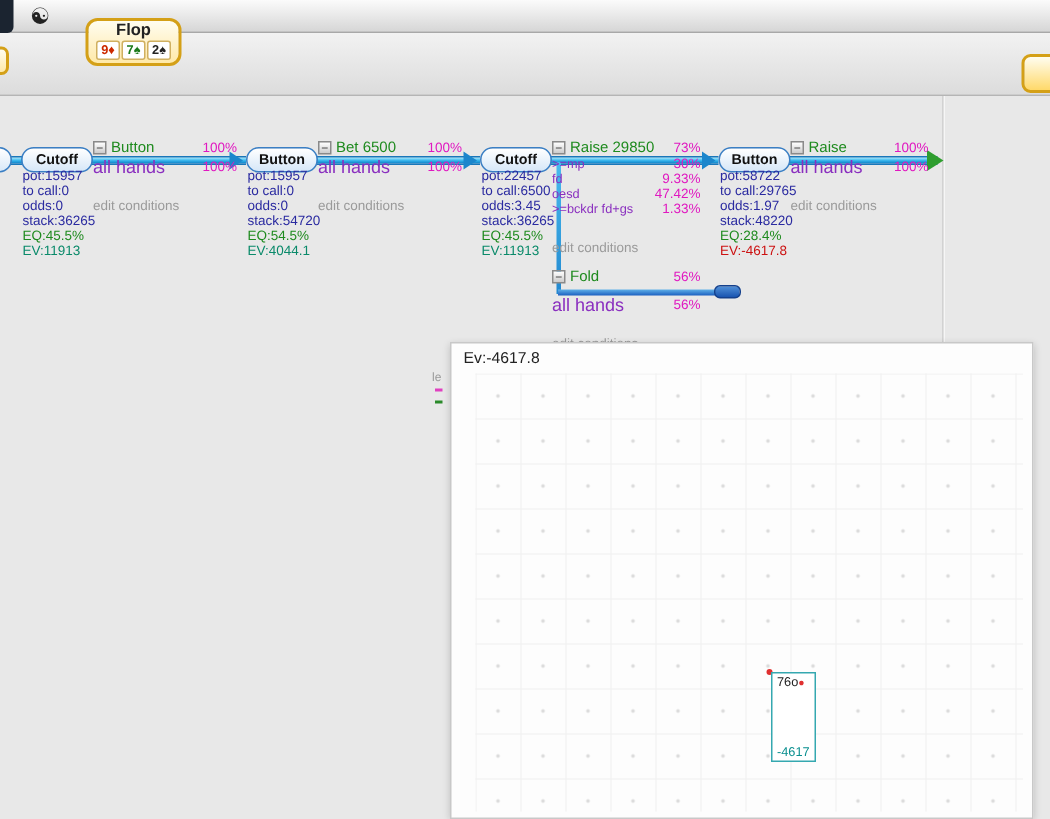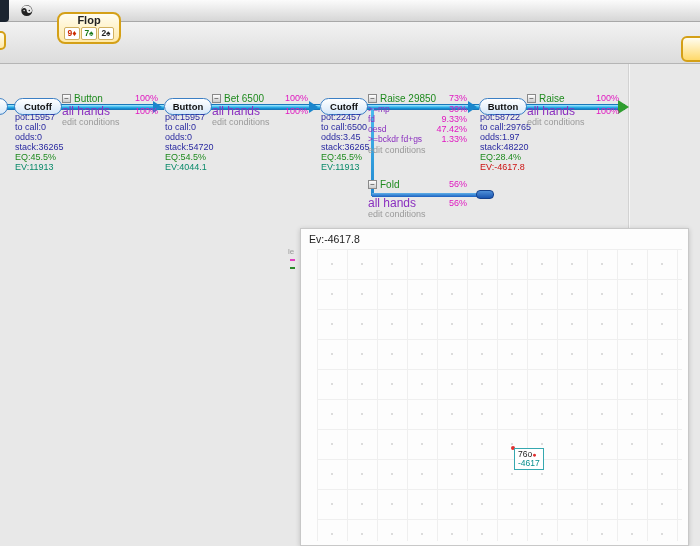--- a/index.html
+++ b/index.html
@@ -58,21 +58,21 @@
   .action { position:absolute; top:28px; z-index:3; }
   .r1 { display:flex; align-items:center; gap:3px; height:12px; white-space:nowrap; }
   .minus { width:9px; height:9px; border:1px solid #8a8a8a; background:linear-gradient(#fff,#ccc);
     font-size:8px; line-height:7px; text-align:center; color:#333; cursor:pointer; }
   .aname { color:#1e8a1e; font-size:10px; cursor:pointer; }
   .pct { color:#e018c0; font-size:9px; margin-left:auto; }
   .r2 { display:flex; align-items:center; height:10px; margin-top:2px; white-space:nowrap; }
   .range { color:#8a2fbf; font-size:12px; cursor:pointer; }
   .cond { display:flex; align-items:center; height:10px; white-space:nowrap; }
   .cl { color:#8a2fbf; font-size:8.5px; }
-  .edit { color:#9a9a9a; font-size:9px; height:10px; margin-top:1px; cursor:pointer; }
+  .edit { color:#9a9a9a; font-size:9px; height:10px; margin-top:16px; cursor:pointer; }
 
   .fold-v { position:absolute; left:371px; top:44px; width:3px; height:88px; z-index:1;
     background:linear-gradient(180deg,#49bbee,#2188d0); }
   .fold-h { position:absolute; left:372px; top:129px; width:106px; height:4px; z-index:1;
     background:linear-gradient(180deg,#5fb0e8,#1b5fc0); }
   .endcap { position:absolute; left:476px; top:126px; width:18px; height:9px; z-index:2;
     border:1px solid #14408c; border-radius:4px;
     background:linear-gradient(#4f8fd8,#1a55b0); }
 
   .frag { position:absolute; z-index:1; }
@@ -89,21 +89,21 @@
       linear-gradient(#efefef 1px, transparent 1px),
       linear-gradient(90deg,#efefef 1px, transparent 1px),
       radial-gradient(circle,#dcdcdc 1.2px, transparent 1.4px);
     background-size:30px 30px; }
   .ptdot { position:absolute; left:210px; top:217px; width:4px; height:4px; border-radius:50%;
     background:#e03030; }
   .ptlabel { position:absolute; left:213px; top:219px; border:1px solid #35a8b0; background:#fff;
     padding:1px 3px; font-size:8.5px; line-height:9px; white-space:nowrap; }
   .pl1 { color:#222; }
   .pl1 .dot { color:#e03030; font-size:7px; }
-  .pl2 { color:#0a8f8f; }
+  .pl2 { color:#0a8f8f;margin-top:37px; }
 </style>
 </head>
 <body>
 
 <div class="screen">
 
   <div class="topbar">
     <div class="corner-dark"></div>
     <div class="yinyang">☯</div>
   </div>

